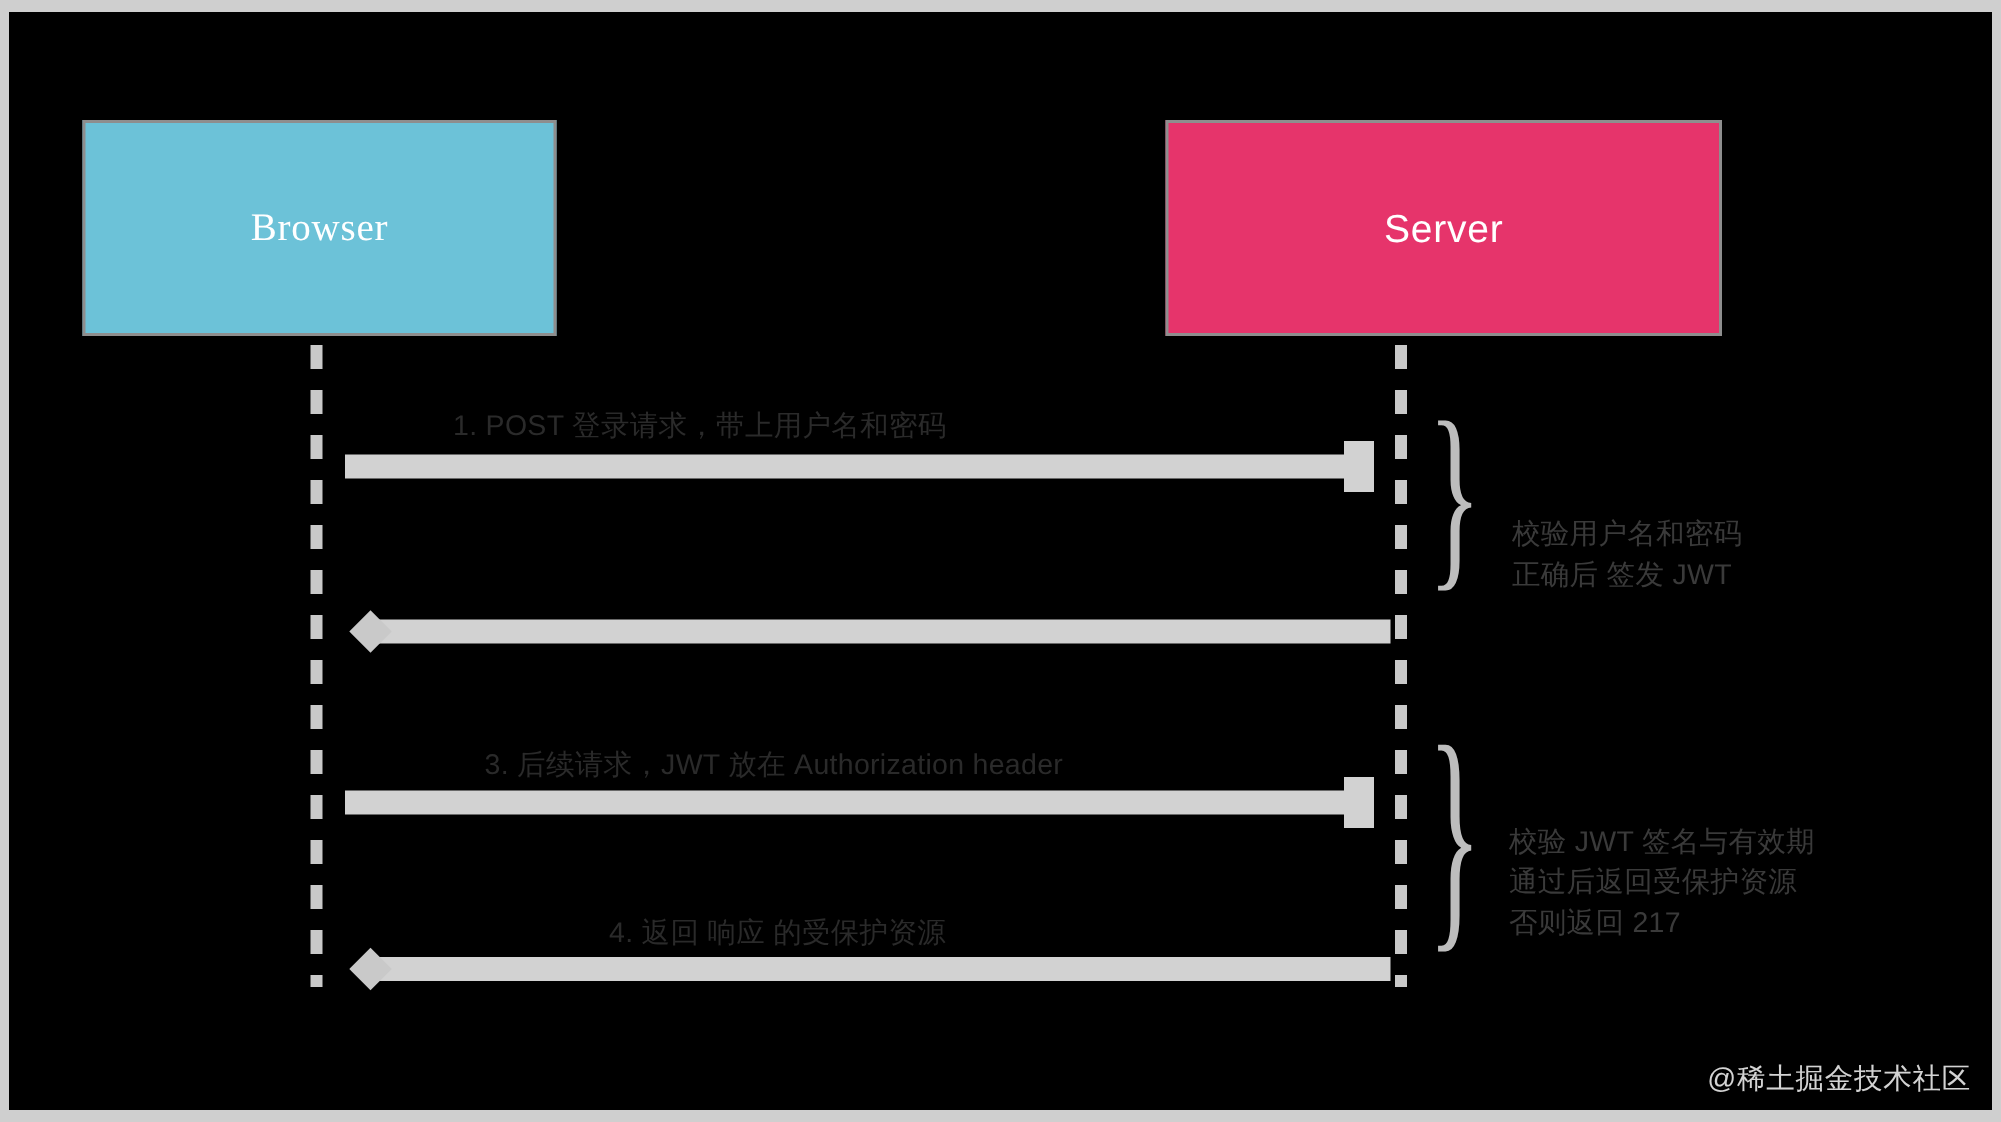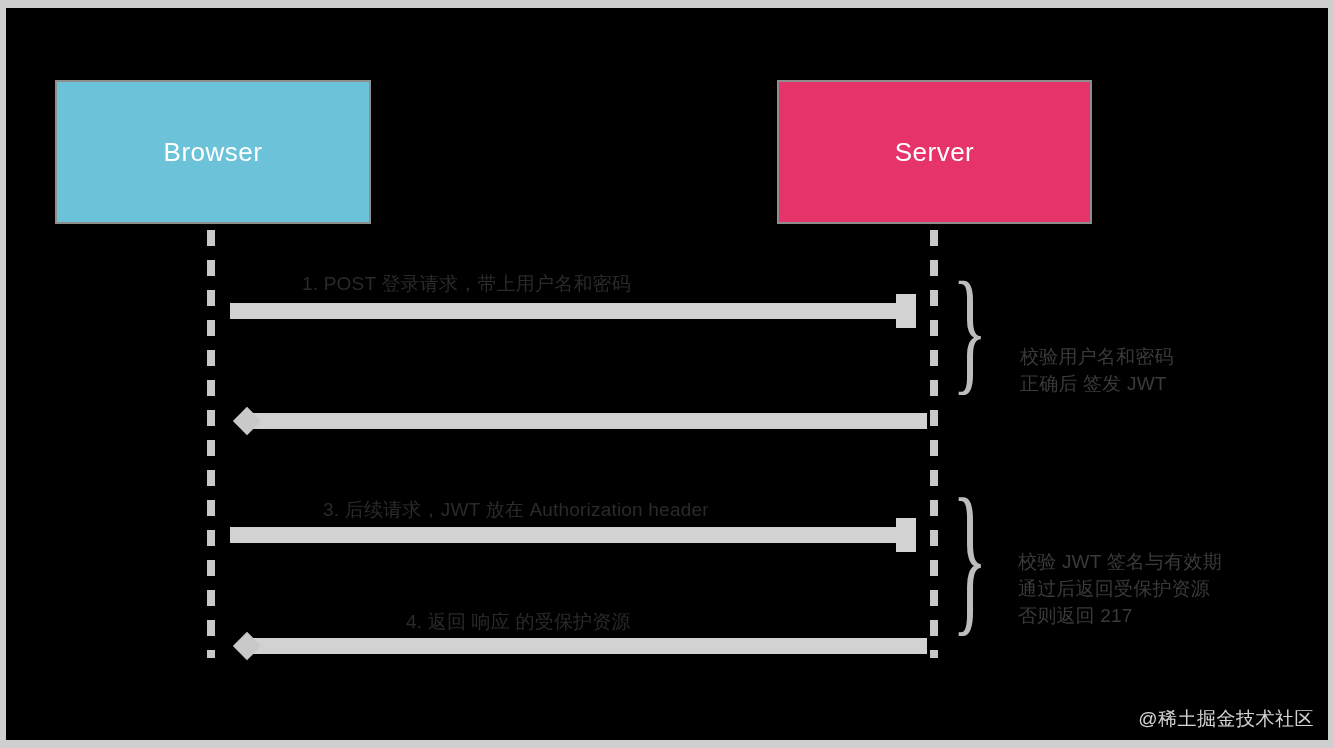--- a/index.html
+++ b/index.html
@@ -39,21 +39,21 @@
     letter-spacing: 0.5px;
     border: 2px solid #8e8e8e;
     box-sizing: border-box;
   }
   #actor-browser {
     left: 49px;  top: 72px;
     width: 316px; height: 144px;
   }
   #actor-server {
     left: 771px; top: 72px;
-    width: 315px; height: 144px;
+    width: 371px; height: 144px;
   }
 
   
   .lifeline {
     position: absolute;
     top: 222px;
     width: 8px;
     height: 428px;
     background-image: repeating-linear-gradient(
         to bottom,
@@ -123,42 +123,41 @@
   #brace-1 { left: 946px; top: 286px; transform: scaleY(1.85); }
   #brace-2 { left: 946px; top: 513px; transform: scaleY(2.25); }
 
   .note {
     position: absolute;
     color: #3a3a3a;
     font-size: 19px;
     line-height: 1.42;
     white-space: pre-line;
     letter-spacing: 0.2px;
-    margin-left: 12px;
   }
   #note-1 { left: 1002px; top: 336px; }
   #note-2 { left: 1000px; top: 541px; }
 
   
   #watermark {
     position: absolute;
     right: 14px;
     bottom: 8px;
     color: #e5e5e5;
     font-size: 19px;
     letter-spacing: 0.5px;
     opacity: 0.92;
   }
 </style>
 </head>
 <body>
 
 <div id="canvas">
 
-  <div id="actor-browser" class="actor-box" style="background:#6cc2d8;">
+  <div id="actor-browser" class="actor-box" style="background:#6cc2d8;font-family:Liberation Serif, serif;">
     <span>Browser</span>
   </div>
 
   <div id="actor-server" class="actor-box" style="background:#e6346b;">
     <span>Server</span>
   </div>
 
   <div id="lifeline-browser" class="lifeline"></div>
   <div id="lifeline-server" class="lifeline"></div>
 

